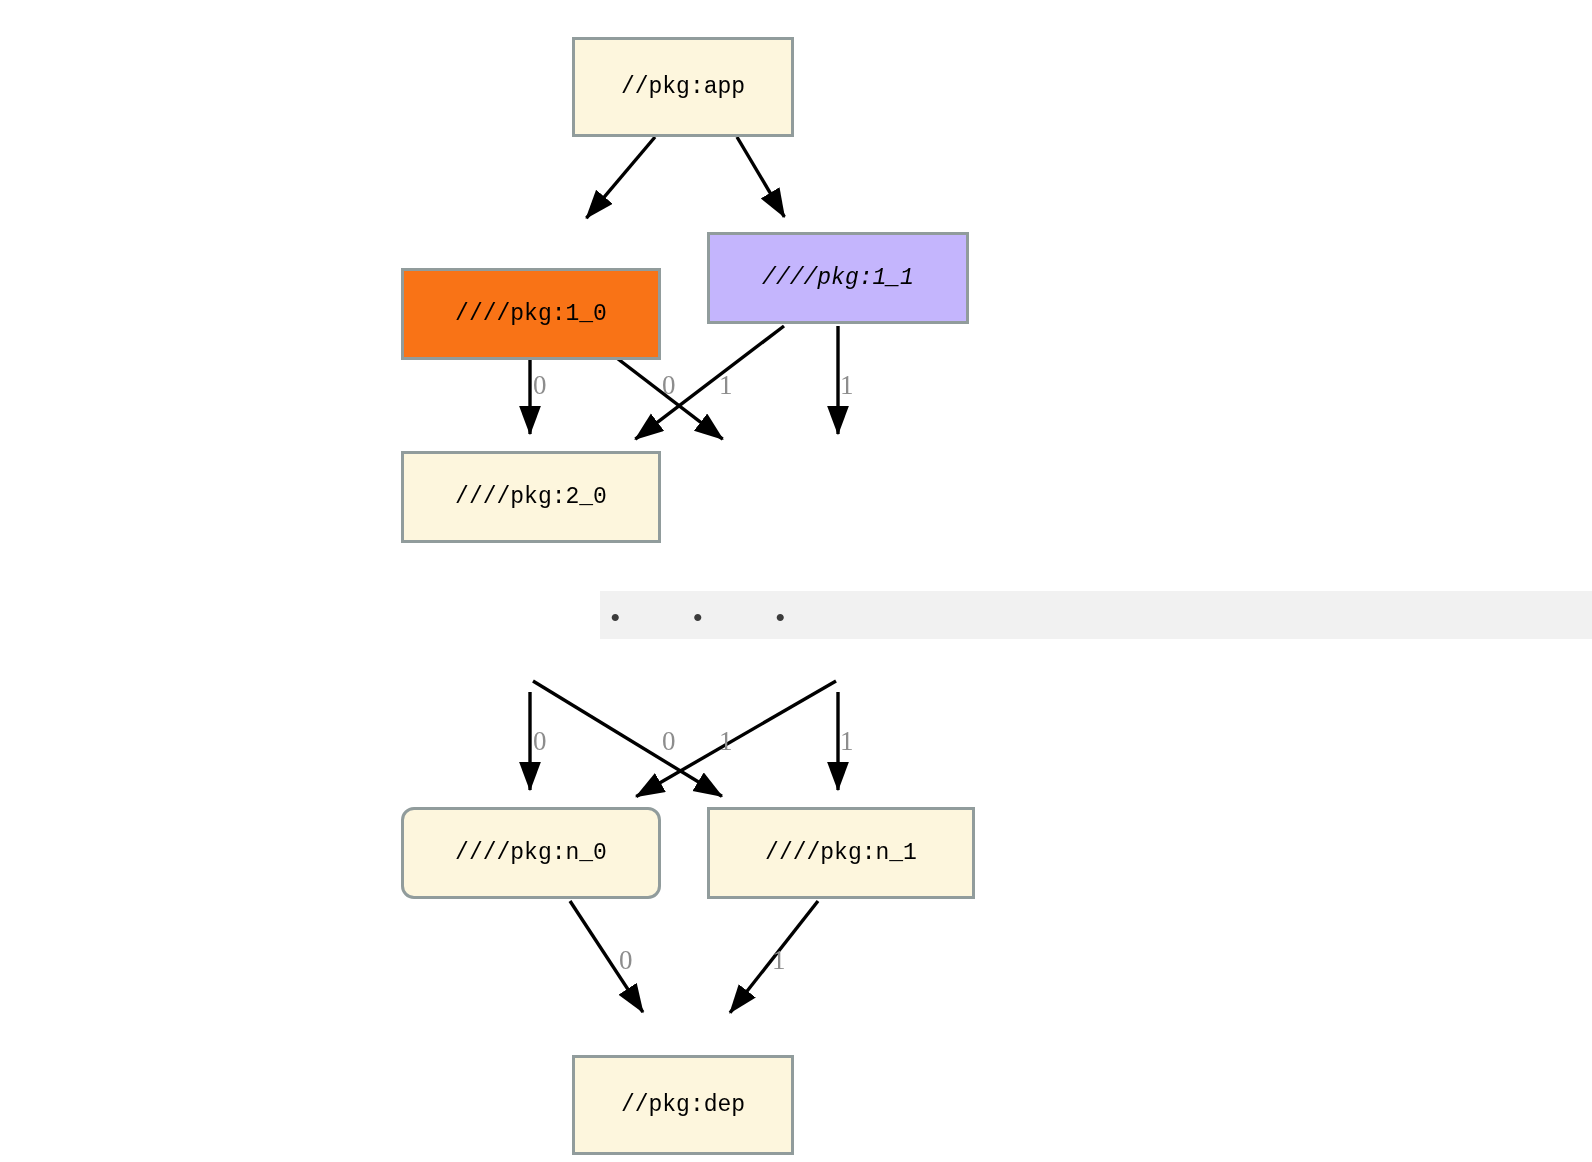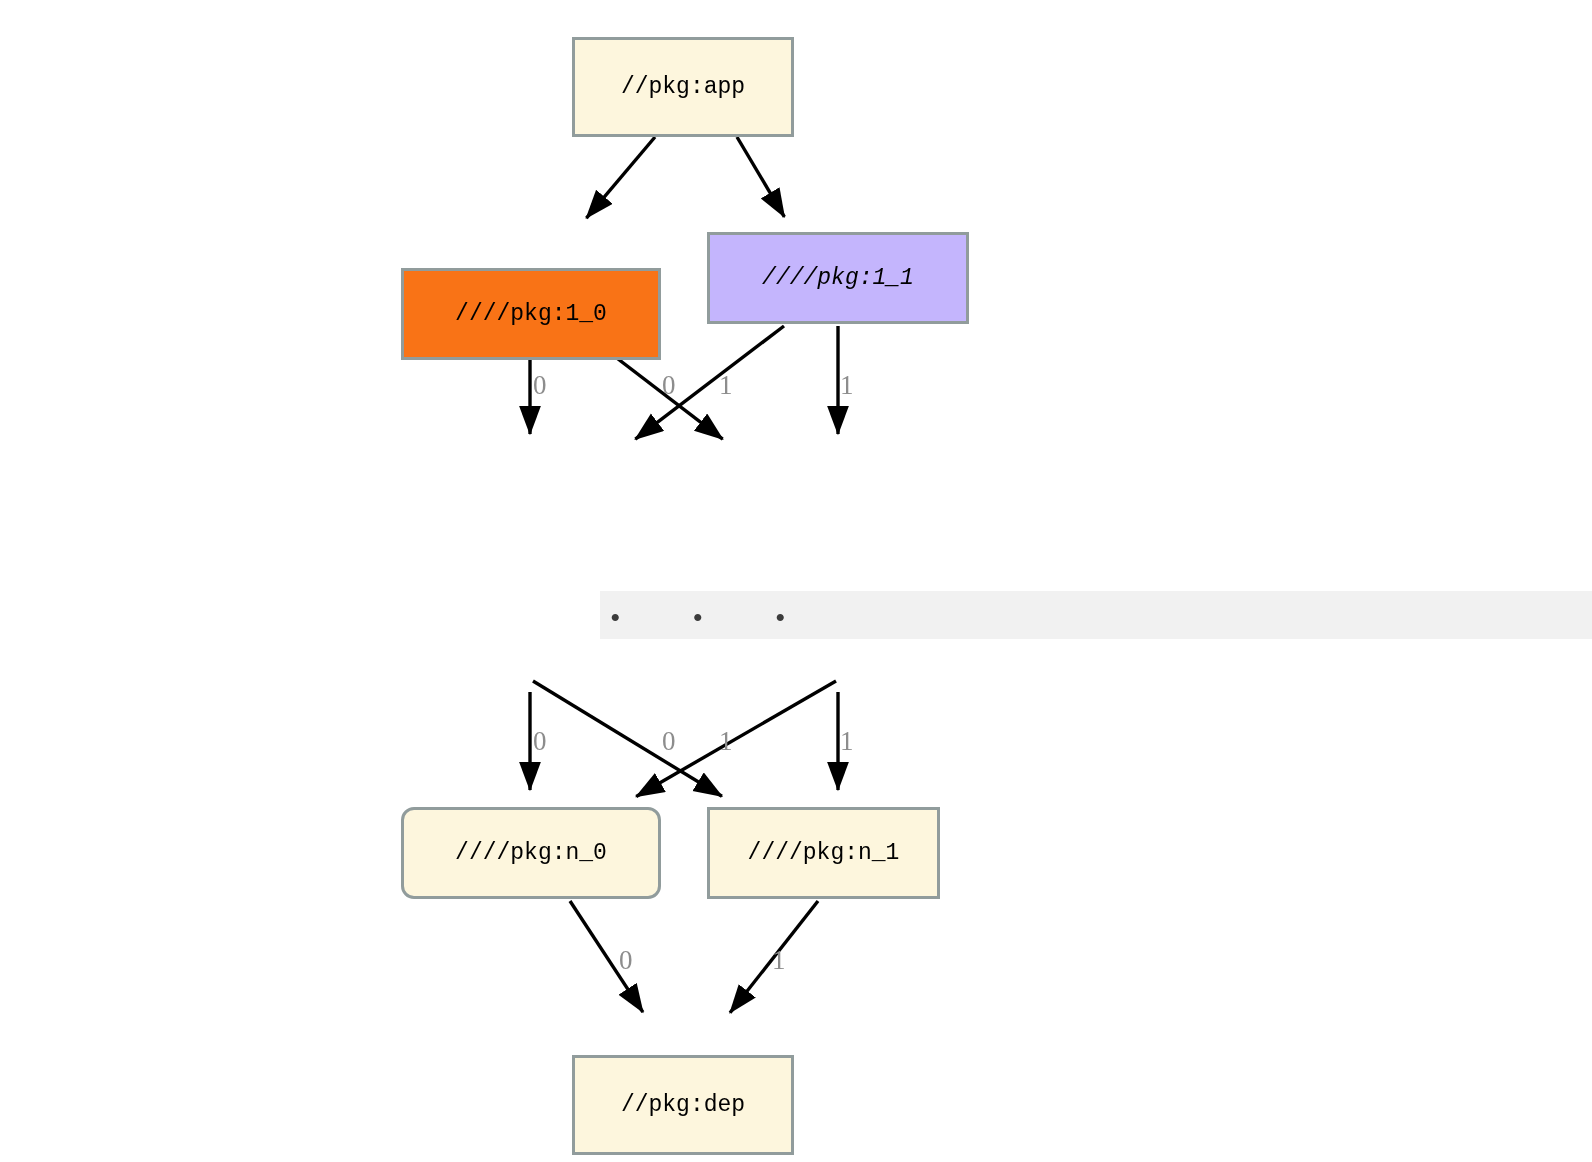--- a/index.html
+++ b/index.html
@@ -92,24 +92,27 @@
 
   <div class="node-box" id="node-app" style="left: 572px; top: 37px; width: 222px; height: 100px; background: rgb(253, 246, 221); border-color: rgb(145, 156, 156);">
     <span class="node-label">//pkg:app</span>
   </div>
   <div class="node-box" id="node-1_0" style="left: 401px; top: 232px; width: 260px; height: 92px; background: #f97316; border-color: rgb(145, 156, 156); margin-top: 36px;">
     <span class="node-label">////pkg:1_0</span>
   </div>
   <div class="node-box" id="node-1_1" style="left: 707px; top: 232px; width: 262px; height: 92px; background: #c4b5fd; border-color: rgb(145, 156, 156); font-style: italic;">
     <span class="node-label">////pkg:1_1</span>
   </div>
+  <div class="node-box" id="node-2_0" style="left: 401px; top: 451px; width: 260px; height: 92px; background: rgb(253, 246, 221); border-color: rgb(145, 156, 156);">
+    <span class="node-label">////pkg:2_0</span>
+  </div>
   <div class="node-box" id="node-n_0" style="left: 401px; top: 807px; width: 260px; height: 92px; background: rgb(253, 246, 221); border-color: rgb(145, 156, 156); border-radius: 13px;">
     <span class="node-label">////pkg:n_0</span>
   </div>
-  <div class="node-box" id="node-n_1" style="left: 707px; top: 807px; width: 233px; height: 92px; background: rgb(253, 246, 221); border-color: rgb(145, 156, 156);">
+  <div class="node-box" id="node-n_1" style="left: 707px; top: 807px; width: 268px; height: 92px; background: rgb(253, 246, 221); border-color: rgb(145, 156, 156);">
     <span class="node-label">////pkg:n_1</span>
   </div>
   <div class="node-box" id="node-dep" style="left: 572px; top: 1027px; width: 222px; height: 100px; background: rgb(253, 246, 221); border-color: rgb(145, 156, 156); margin-top: 28px;">
     <span class="node-label">//pkg:dep</span>
   </div>
 
   <div class="ellipsis-bar" id="ellipsis-bar" style="left: 600px; top: 591px; width: 992px; height: 48px; background: rgb(241, 241, 241);">
     <span class="ellipsis-dots">•  •  •</span>
   </div>
 

